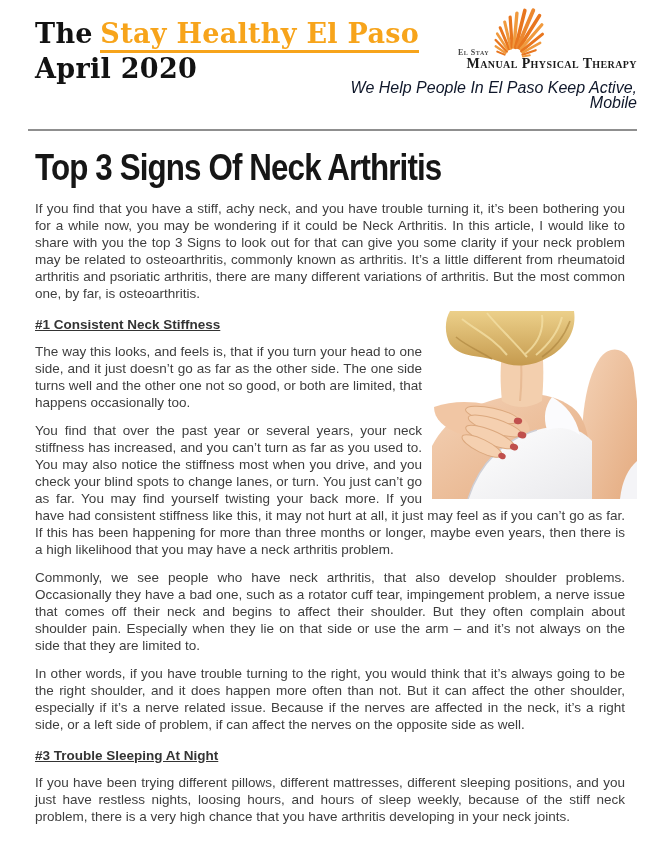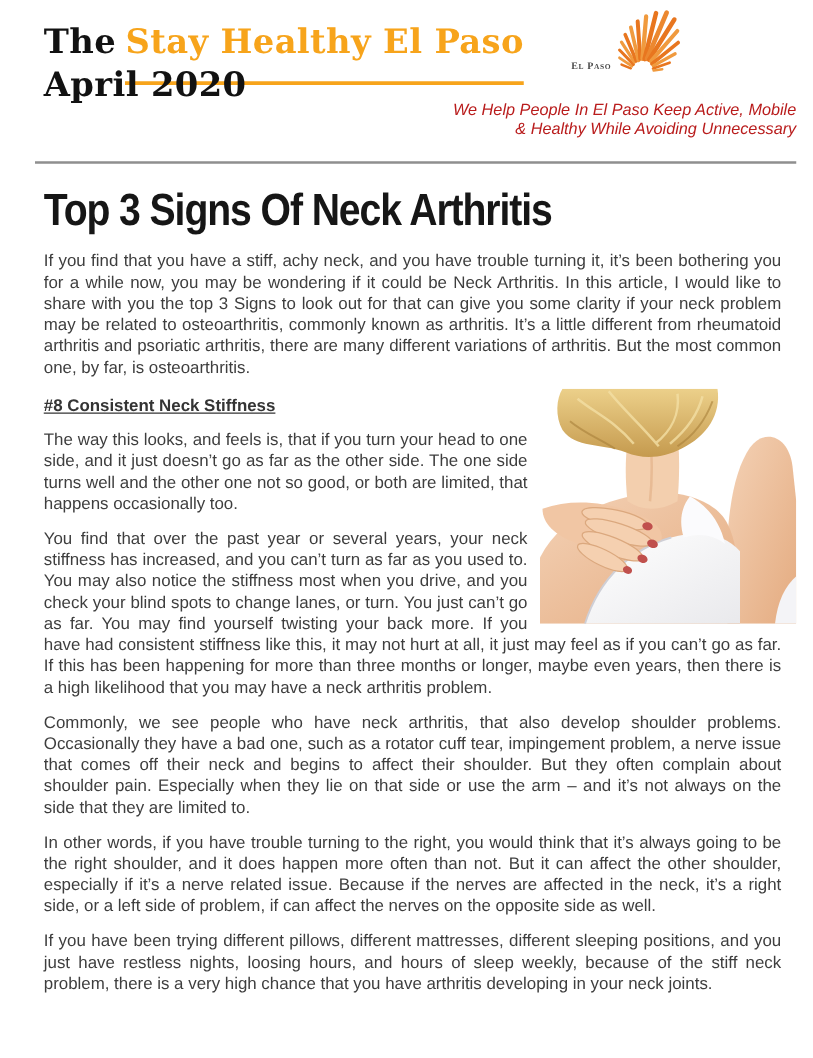--- a/index.html
+++ b/index.html
@@ -19,42 +19,42 @@
     font-weight:bold;
     font-size:27px;
     line-height:35px;
     color:#121212;
     letter-spacing:.3px;
   }
   .masthead .prefix{margin-right:.28em;text-align:center;}
   .masthead .highlight{
     color:#F7A41B;
     border-bottom:3px solid #F7A41B;
-    padding-bottom:16px;
+    padding-bottom:1px;
     cursor:pointer;
   }
   .logo-box{position:absolute;top:4px;right:13px;width:290px;height:78px;}
   .rays{position:absolute;top:0;right:44px;}
   .logo-elpaso{
     position:absolute;top:44px;right:148px;
     font-family:"Liberation Serif",serif;
     font-weight:bold;font-variant:small-caps;
     font-size:8px;letter-spacing:.5px;color:#4a4a4a;
   }
   .logo-main{
     position:absolute;top:52px;right:0;
     font-family:"Liberation Serif",serif;
     font-weight:bold;font-variant:small-caps;
     font-size:14px;letter-spacing:.4px;color:#1b1b1b;
     white-space:nowrap;
   }
   .tagline{
     position:absolute;top:80px;right:13px;width:300px;
     text-align:right;font-style:italic;
-    font-size:13px;line-height:15px;color:#b91c1c;
+    font-size:16px;line-height:15px;color:#0f172a;
   }
   .divider{height:2px;background:#8f8f8f;margin:0 13px 0 28px;}
   
   .article{padding:0 13px 0 35px;}
   .article-title{
     margin:16px 0 0 0;
     font-weight:700;
     font-size:36px;
     letter-spacing:-1px;
     color:#161616;
@@ -112,26 +112,26 @@
           <line transform="rotate(14)" x1="0" y1="-11" x2="0" y2="-49" stroke="#e8761f" stroke-width="3.6"></line>
           <line transform="rotate(23)" x1="0" y1="-12" x2="0" y2="-52" stroke="#ec8830" stroke-width="3.8"></line>
           <line transform="rotate(32)" x1="0" y1="-12" x2="0" y2="-50" stroke="#e8761f" stroke-width="3.6"></line>
           <line transform="rotate(41)" x1="0" y1="-12" x2="0" y2="-44" stroke="#f09a3e" stroke-width="3.2"></line>
           <line transform="rotate(51)" x1="0" y1="-11" x2="0" y2="-38" stroke="#e8761f" stroke-width="3"></line>
           <line transform="rotate(61)" x1="0" y1="-11" x2="0" y2="-31" stroke="#f09a3e" stroke-width="2.6"></line>
           <line transform="rotate(71)" x1="0" y1="-10" x2="0" y2="-24" stroke="#e8761f" stroke-width="2.2"></line>
           <line transform="rotate(81)" x1="0" y1="-10" x2="0" y2="-17" stroke="#f09a3e" stroke-width="2"></line>
         </g>
       </svg>
-      <div class="logo-elpaso">El Paso</div>
+      <div class="logo-elpaso">El Stay</div>
+      <div class="logo-main">Manual Physical Therapy</div>
     </div>
 
     <div class="tagline">
       <div>We Help People In El Paso Keep Active, Mobile</div>
-      <div>&amp; Healthy While Avoiding Unnecessary</div>
     </div>
   </div>
 
   <div class="divider"></div>
 
   <div class="article">
     <div class="article-title">Top 3 Signs Of Neck Arthritis</div>
 
     <p>If you find that you have a stiff, achy neck, and you have trouble turning it, it’s been bothering you for a while now, you may be wondering if it could be Neck Arthritis. In this article, I would like to share with you the top 3 Signs to look out for that can give you some clarity if your neck problem may be related to osteoarthritis, commonly known as arthritis. It’s a little different from rheumatoid arthritis and psoriatic arthritis, there are many different variations of arthritis. But the most common one, by far, is osteoarthritis.</p>
 
@@ -178,29 +178,30 @@
             <ellipse cx="50" cy="135" rx="22" ry="6.5" transform="rotate(26 50 135)"></ellipse>
           </g>
           <g fill="#c0504d">
             <ellipse cx="86" cy="110" rx="4.2" ry="3.2" transform="rotate(12 86 110)"></ellipse>
             <ellipse cx="90" cy="124" rx="4.4" ry="3.3" transform="rotate(18 90 124)"></ellipse>
             <ellipse cx="82" cy="136" rx="4.2" ry="3.2" transform="rotate(22 82 136)"></ellipse>
             <ellipse cx="70" cy="145" rx="3.8" ry="3" transform="rotate(26 70 145)"></ellipse>
           </g>
         </svg>
       </div>
-      <div class="sec-heading">#8 Consistent Neck Stiffness</div>
+      <div class="sec-heading">#1 Consistent Neck Stiffness</div>
       <p>The way this looks, and feels is, that if you turn your head to one side, and it just doesn’t go as far as the other side. The one side turns well and the other one not so good, or both are limited, that happens occasionally too.</p>
       <p>You find that over the past year or several years, your neck stiffness has increased, and you can’t turn as far as you used to. You may also notice the stiffness most when you drive, and you check your blind spots to change lanes, or turn. You just can’t go as far. You may find yourself twisting your back more. If you have had consistent stiffness like this, it may not hurt at all, it just may feel as if you can’t go as far. If this has been happening for more than three months or longer, maybe even years, then there is a high likelihood that you may have a neck arthritis problem.</p>
     </div>
 
     <div class="clearing">
       <p>Commonly, we see people who have neck arthritis, that also develop shoulder problems. Occasionally they have a bad one, such as a rotator cuff tear, impingement problem, a nerve issue that comes off their neck and begins to affect their shoulder. But they often complain about shoulder pain. Especially when they lie on that side or use the arm – and it’s not always on the side that they are limited to.</p>
       <p>In other words, if you have trouble turning to the right, you would think that it’s always going to be the right shoulder, and it does happen more often than not. But it can affect the other shoulder, especially if it’s a nerve related issue. Because if the nerves are affected in the neck, it’s a right side, or a left side of problem, if can affect the nerves on the opposite side as well.</p>
     </div>
 
     <div>
+      <div class="sec-heading">#3 Trouble Sleeping At Night</div>
       <p>If you have been trying different pillows, different mattresses, different sleeping positions, and you just have restless nights, loosing hours, and hours of sleep weekly, because of the stiff neck problem, there is a very high chance that you have arthritis developing in your neck joints.</p>
 
     </div>
   </div>
 
 </div>
 
 </body></html>

